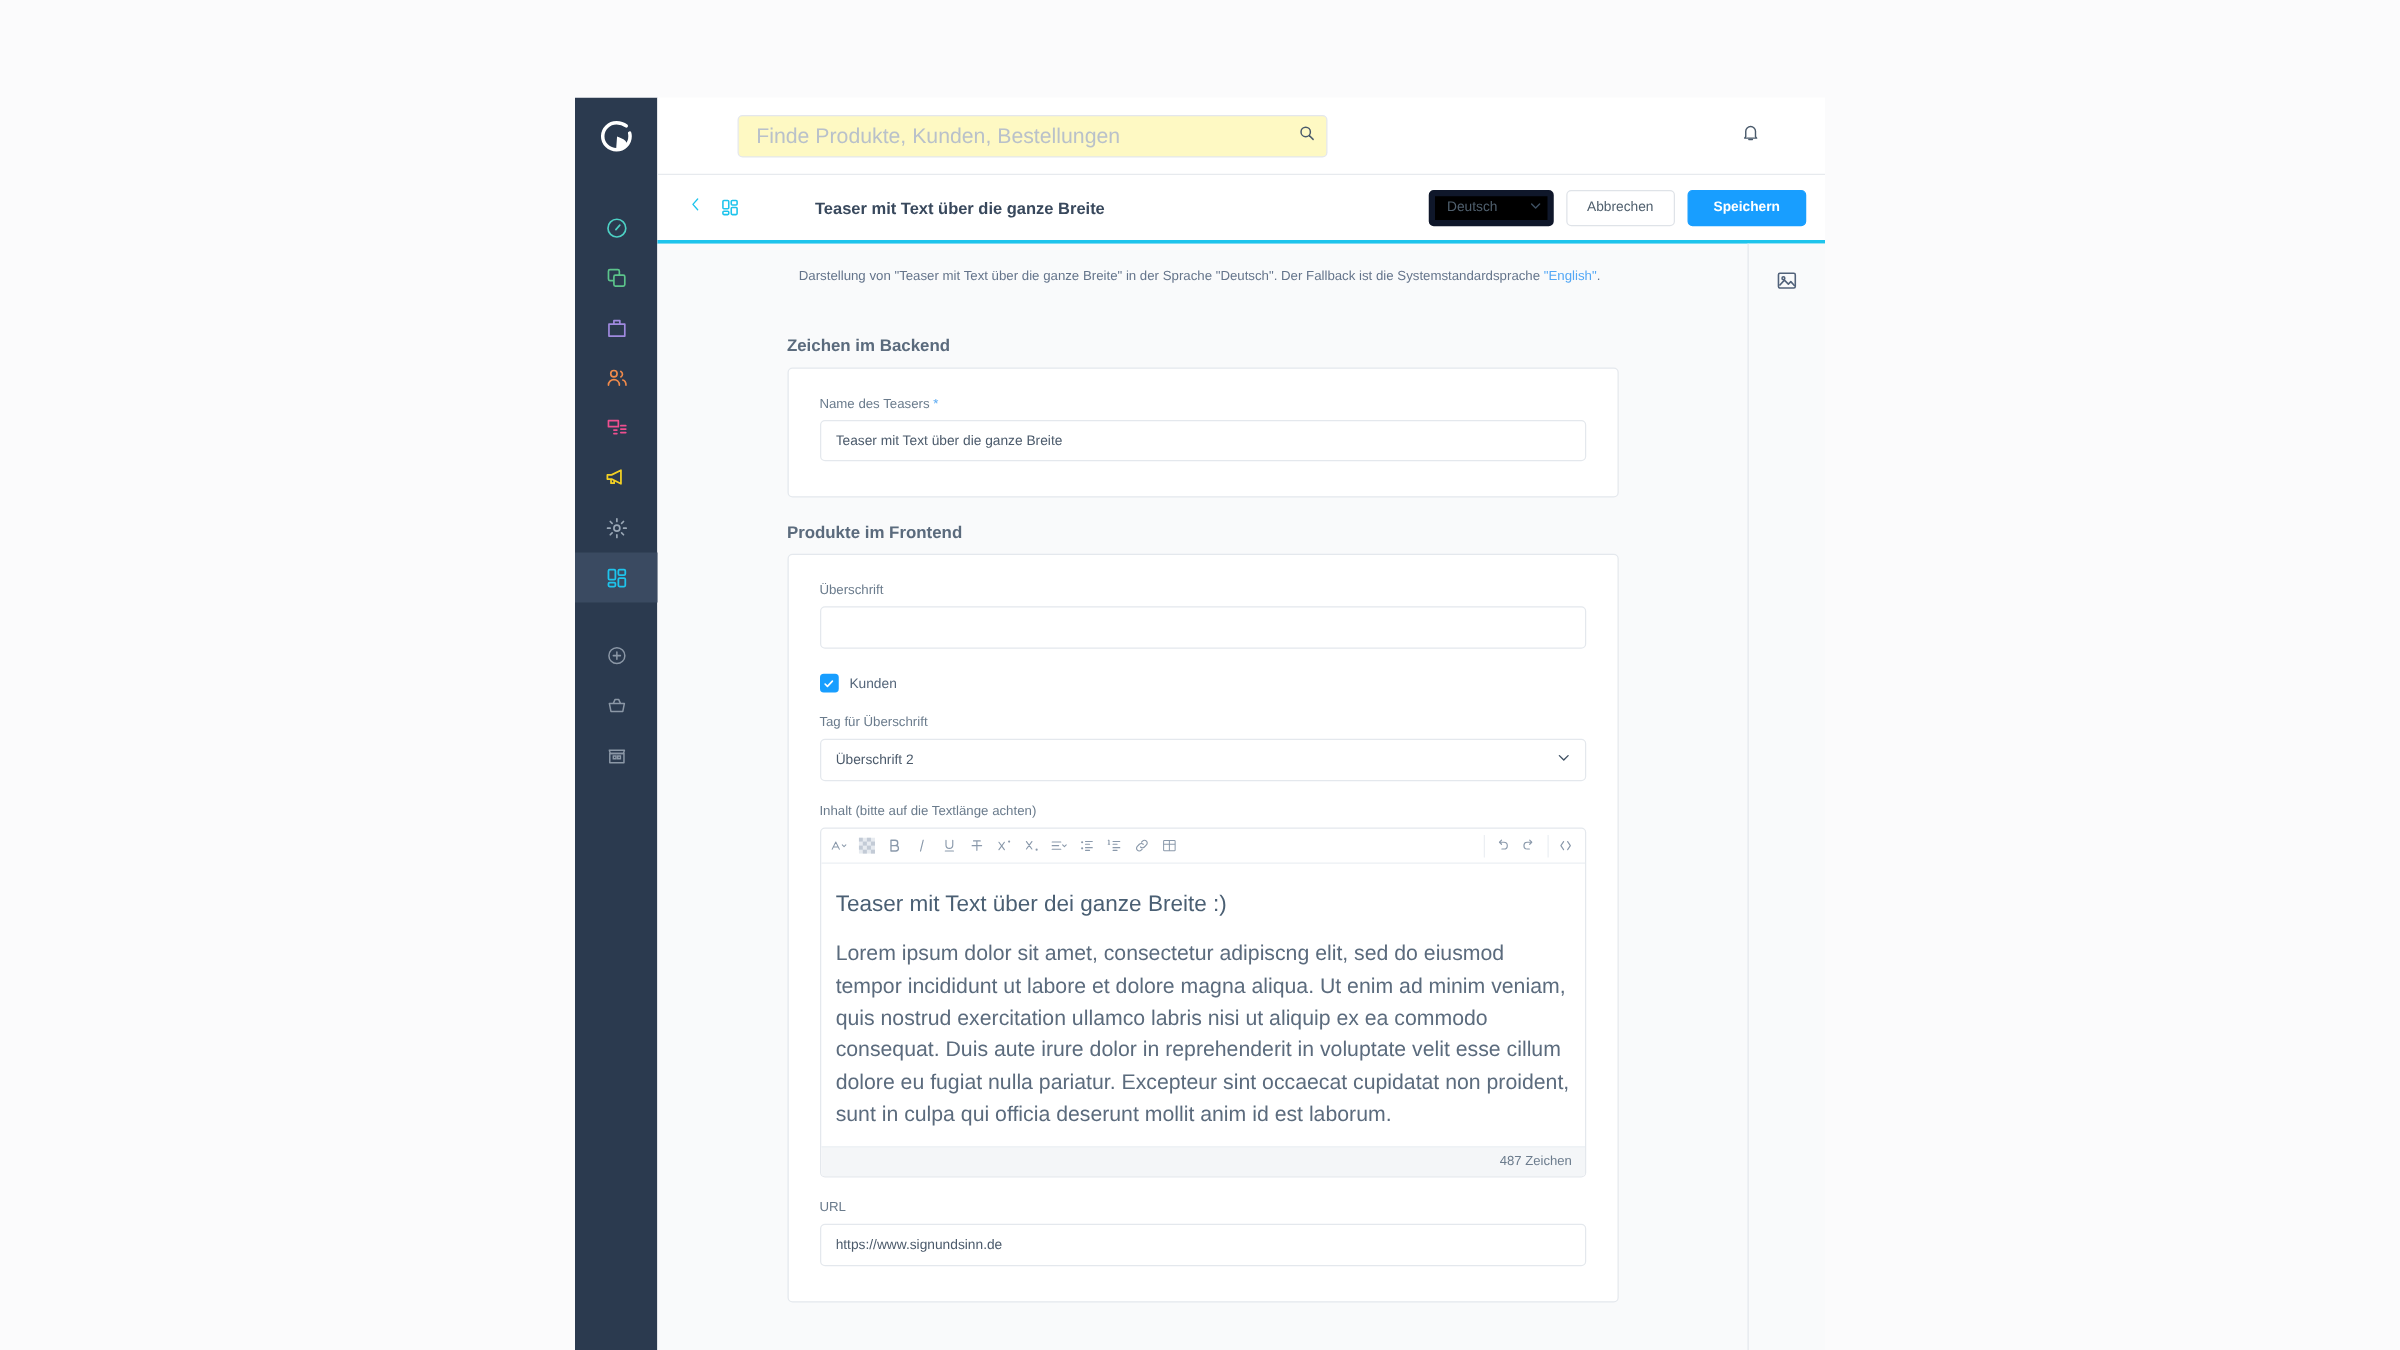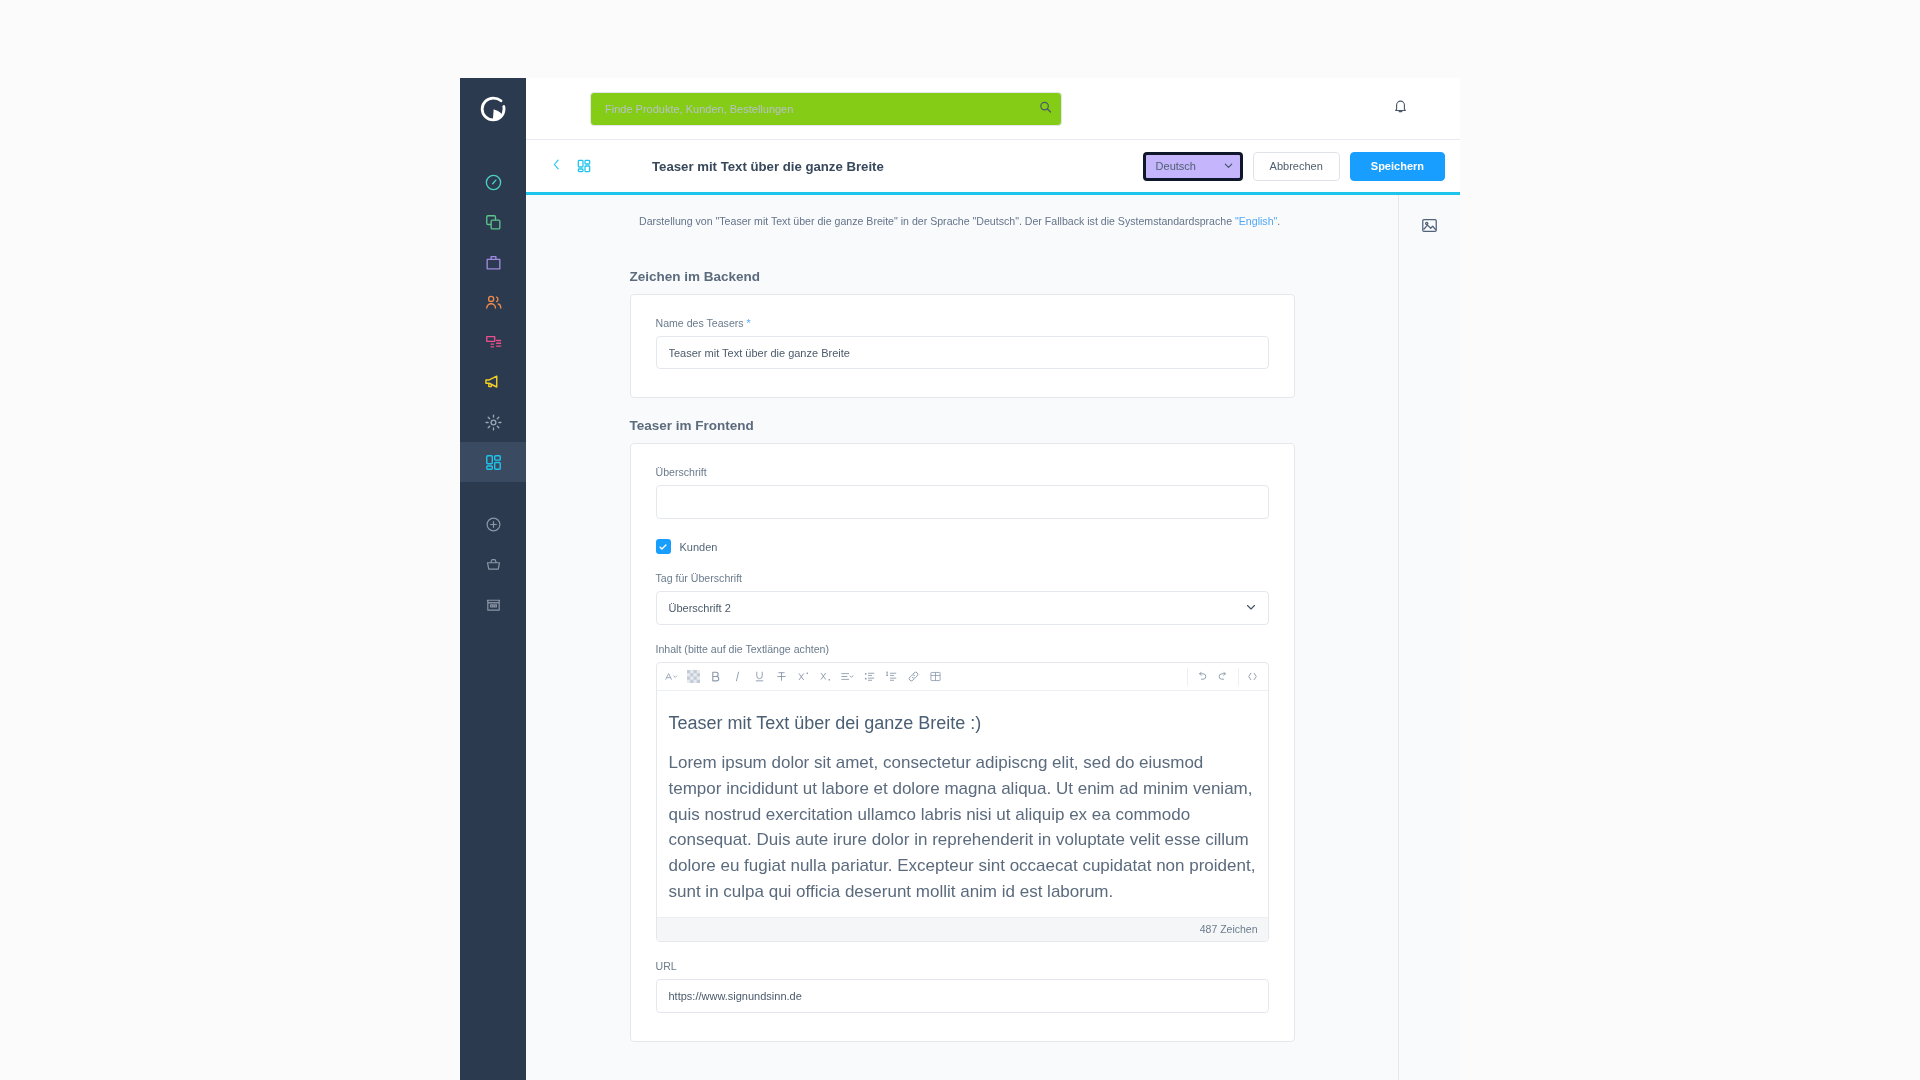--- a/index.html
+++ b/index.html
@@ -60,23 +60,23 @@
   }
   .search-wrap {
     margin-left: 64px;
     width: 472px; height: 34px;
     position: relative;
   }
   .search-input {
     width: 100%; height: 100%;
     border: 1px solid #e4e7ec;
     border-radius: 4px;
-    background: #84cc16;
+    background: #fef9c3;
     font-family: "Liberation Sans", sans-serif;
-    font-size: 11px;
+    font-size: 17px;
     color: #4a5a6b;
     padding: 0 30px 0 14px;
     outline: none;
   }
   .search-input::placeholder { color: #b9c1ca; }
   .search-icon {
     position: absolute; right: 9px; top: 50%;
     transform: translateY(-50%);
     pointer-events: none;
   }
@@ -116,23 +116,23 @@
     margin-left: auto; margin-right: 15px;
     display: flex; align-items: center; gap: 10px;
   }
   .lang-select {
     position: relative;
     width: 100px; height: 29px;
   }
   .lang-select select {
     -webkit-appearance: none; appearance: none;
     width: 100%; height: 100%;
-    border: 3px solid #0f172a;
+    border: 5px solid #0f172a;
     border-radius: 4px;
-    background: #c4b5fd;
+    background: #000000;
     color: #50606e;
     font-size: 11px;
     font-family: "Liberation Sans", sans-serif;
     padding: 0 22px 0 10px;
     cursor: pointer; outline: none;
   }
   .lang-select .chev {
     position: absolute; right: 9px; top: 50%;
     transform: translateY(-50%); pointer-events: none;
   }
@@ -496,21 +496,21 @@
           <div class="card">
             <div class="field">
               <label class="field-label">
                 <span>Name des Teasers</span>
                 <span class="req">*</span>
               </label>
               <input class="text-input" type="text" value="Teaser mit Text über die ganze Breite" style="">
             </div>
           </div>
 
-          <h2 class="section-title">Teaser im Frontend</h2>
+          <h2 class="section-title">Produkte im Frontend</h2>
           <div class="card">
 
             <div class="field">
               <label class="field-label">Überschrift</label>
               <input class="text-input text-input-tall" type="text" value="" style="">
             </div>
 
             <div class="checkbox-row">
               <span class="cbox">
                 <svg width="10" height="10" viewBox="0 0 24 24" fill="none" stroke="#ffffff" stroke-width="3.2">

